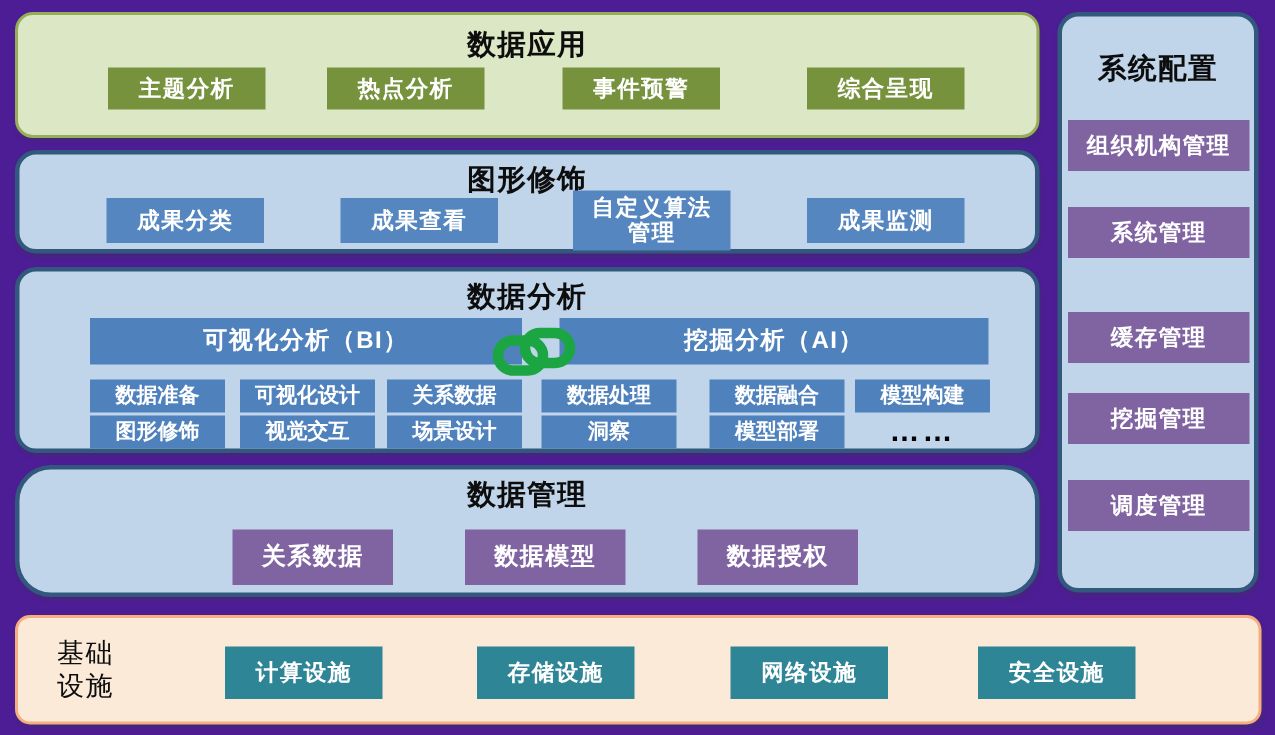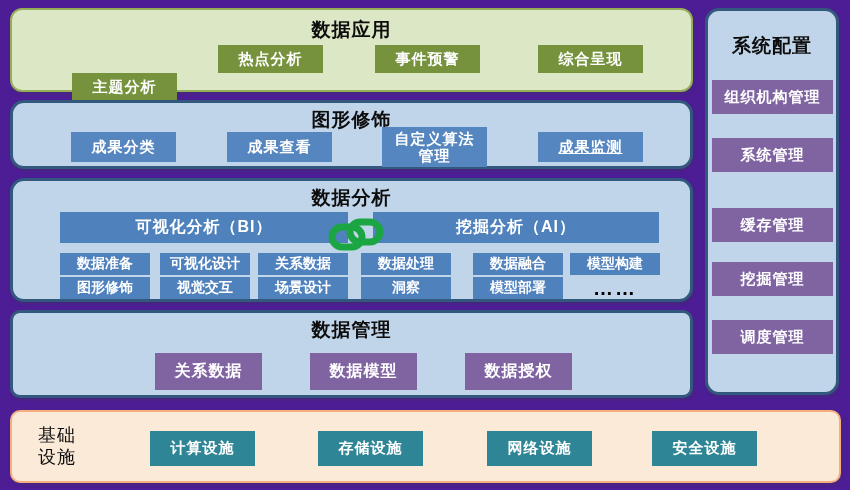--- a/index.html
+++ b/index.html
@@ -4,45 +4,45 @@
 <style>
   html,body{margin:0;padding:0;background:#ffffff;}
   body{font-family:"Liberation Sans","DejaVu Sans",sans-serif;}
   #stage{position:relative;width:850px;height:490px;background:#4c1d95;overflow:hidden;}
 
   .sec{position:absolute;box-sizing:border-box;box-shadow:1px 2px 3px rgba(60,60,60,0.28);}
   .sec-app{left:10px;top:8px;width:683px;height:84px;background:#dce7c6;border:2px solid #95ae57;border-radius:12px;}
   .sec-blue{background:#c1d5ea;border:3px solid #33587e;}
   .sec-results{left:10px;top:100px;width:683px;height:69px;border-radius:14px;}
   .sec-analysis{left:10px;top:178px;width:683px;height:124px;border-radius:14px;}
-  .sec-mgmt{left:10px;top:310px;width:683px;height:88px;border-radius:10px;}
+  .sec-mgmt{left:10px;top:310px;width:683px;height:88px;border-radius:24px;}
   .sec-infra{left:10px;top:410px;width:831px;height:73px;background:#fcead9;border:2px solid #f6ae7e;border-radius:10px;}
   .sidebar{left:705px;top:8px;width:134px;height:387px;border-radius:14px;}
 
   .sec-title{text-align:center;font-weight:bold;font-size:19px;color:#0d0d0d;padding-top:4px;letter-spacing:1px;}
   .sec-app .sec-title{padding-top:7px;}
   .sidebar .sec-title{padding-top:22px;}
 
   .btn{position:absolute;display:flex;align-items:center;justify-content:center;
        color:#ffffff;font-weight:bold;font-size:15px;text-align:center;
        box-sizing:border-box;letter-spacing:1px;}
   .olive{background:#76923c;}
   .blue{background:#5586bf;}
   .dkblue{background:#4f81bd;}
   .purple{background:#8064a2;}
   .teal{background:#2e8596;}
   .multiline{white-space:pre-line;line-height:17px;}
 
   
   .app-b{top:35px;width:105px;height:28px;}
-  .app-b1{left:60px;margin-top:28px;} .app-b2{left:206px;} .app-b3{left:363px;} .app-b4{left:526px;}
+  .app-b1{left:60px;} .app-b2{left:206px;} .app-b3{left:363px;} .app-b4{left:526px;}
 
   
   .res-b{top:29px;width:105px;height:30px;}
-  .res-b1{left:58px;} .res-b2{left:214px;} .res-b3{left:369px;top:24px;height:40px;} .res-b4{left:525px;text-decoration:underline;}
+  .res-b1{left:58px;} .res-b2{left:214px;} .res-b3{left:369px;top:24px;height:40px;} .res-b4{left:525px;}
 
   
   .bar{position:absolute;top:31px;height:31px;font-size:16px;}
   .bar-bi{left:47px;width:288px;}
   .bar-ai{left:360px;width:286px;}
   .sbtn{height:22px;width:90px;font-size:14px;letter-spacing:0;}
   .r1{top:72px;} .r2{top:96px;}
   .c1{left:47px;} .c2{left:147px;} .c3{left:245px;}
   .c4{left:348px;} .c5{left:460px;} .c6{left:557px;}
   .dots{background:none;color:#000000;font-size:20px;font-weight:bold;letter-spacing:2px;line-height:10px;}

